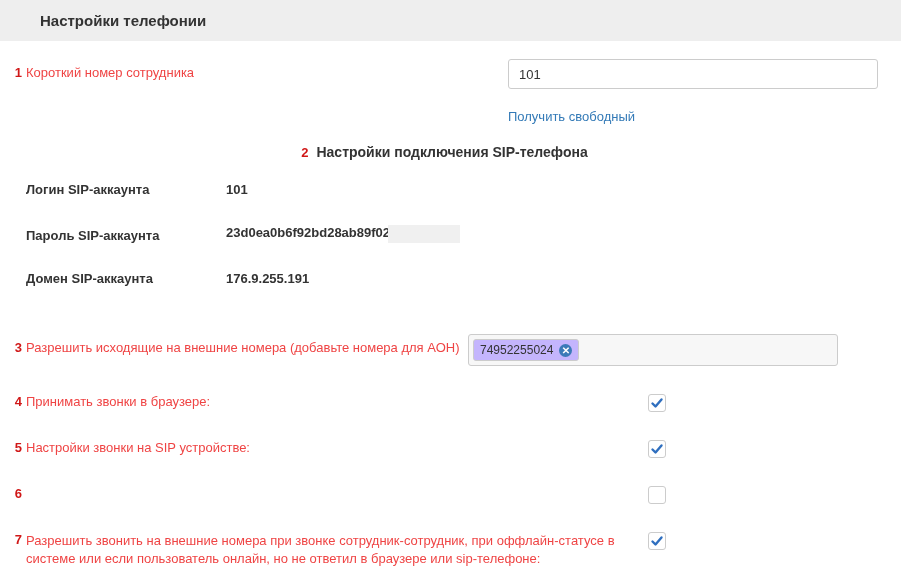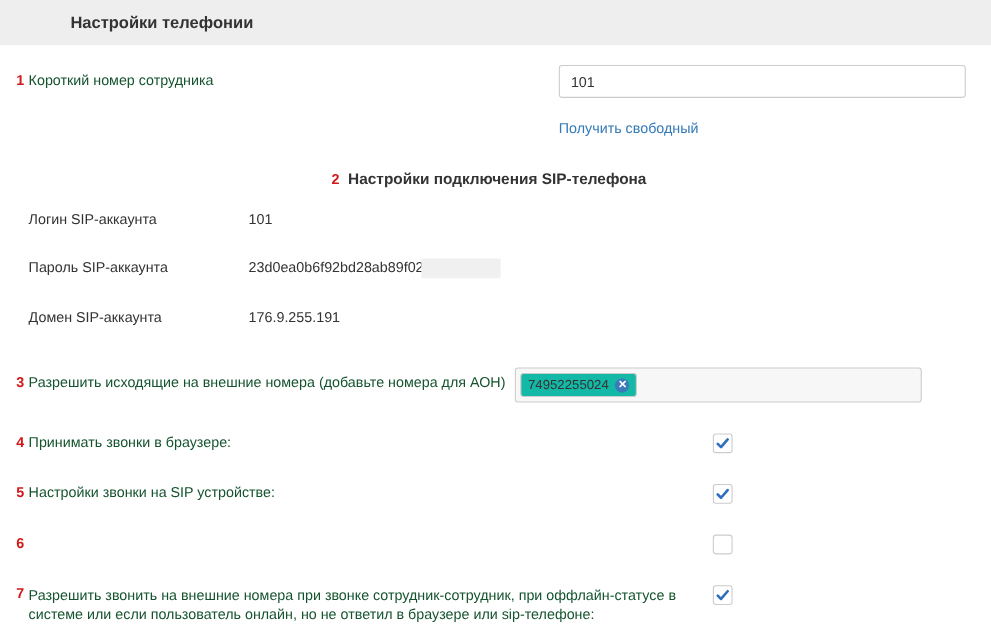--- a/index.html
+++ b/index.html
@@ -6,21 +6,21 @@
   body {
     margin: 0;
     font-family: Arial, Helvetica, sans-serif;
     font-size: 13px;
     color: #333;
     background: #fff;
     width: 901px;
   }
   .header-bar {
     background: #eeeeee;
-    padding: 12px 20px 12px 64px;
+    padding: 12px 20px 12px 40px;
     font-size: 15px;
     font-weight: 600;
     color: #333;
   }
   .content {
     padding: 18px 20px 20px 8px;
   }
   .row {
     display: flex;
     align-items: flex-start;
@@ -36,21 +36,21 @@
   .num {
     color: #d01818;
     font-weight: bold;
     font-size: 13px;
     width: 14px;
     text-align: right;
     margin-right: 4px;
     flex-shrink: 0;
   }
   .lbl {
-    color: #14532d;
+    color: #ef4444;
   }
   .value-col {
     flex: 1;
   }
   input.text {
     width: 370px;
     height: 30px;
     border: 1px solid #ccc;
     border-radius: 3px;
     padding: 0 10px;
@@ -59,37 +59,38 @@
   }
   .link {
     color: #337ab7;
     font-size: 13px;
     cursor: pointer;
     display: inline-block;
     margin-top: 20px;
   }
   .section-center {
     text-align: center;
-    margin: 30px 0 22px 0;
+    margin: 20px 0 22px 0;
     font-size: 14px;
     font-weight: 600;
     color: #333;
   }
   .section-center .num {
     display: inline;
     width: auto;
     margin-right: 4px;
   }
   .sip-block {
     padding-left: 18px;
   }
   .sip-row {
     display: flex;
-    align-items: flex-start;
+    align-items: flex-end;
     margin-bottom: 28px;
+    font-weight: bold;
   }
   .sip-label {
     width: 200px;
     color: #333;
     font-size: 13px;
   }
   .sip-value {
     color: #333;
     font-size: 13px;
   }
@@ -106,21 +107,21 @@
     width: 370px;
     min-height: 32px;
     border: 1px solid #ccc;
     border-radius: 3px;
     background: #f7f7f7;
     padding: 3px 4px;
     display: flex;
     align-items: center;
   }
   .token {
-    background: #14b8a6;
+    background: #c4b5fd;
     border: 1px solid #ccc;
     border-radius: 3px;
     padding: 3px 6px;
     font-size: 12px;
     color: #333;
     display: inline-flex;
     align-items: center;
   }
   .token-close {
     width: 13px;
@@ -196,21 +197,21 @@
     <div class="sip-row">
       <div class="sip-label">Логин SIP-аккаунта</div>
       <div class="sip-value">101</div>
     </div>
     <div class="sip-row">
       <div class="sip-label">Пароль SIP-аккаунта</div>
       <div class="sip-value">
         <span>23d0ea0b6f92bd28ab89f02</span><span class="blur-box"></span>
       </div>
     </div>
-    <div class="sip-row" style="margin-bottom:8px">
+    <div class="sip-row" style="margin-bottom:18px">
       <div class="sip-label">Домен SIP-аккаунта</div>
       <div class="sip-value">176.9.255.191</div>
     </div>
   </div>
 
   <div class="gap"></div>
 
   <div class="row" style="margin-top:20px">
     <div class="label-col" style="width:460px;min-width:460px">
       <span class="num">3</span>

